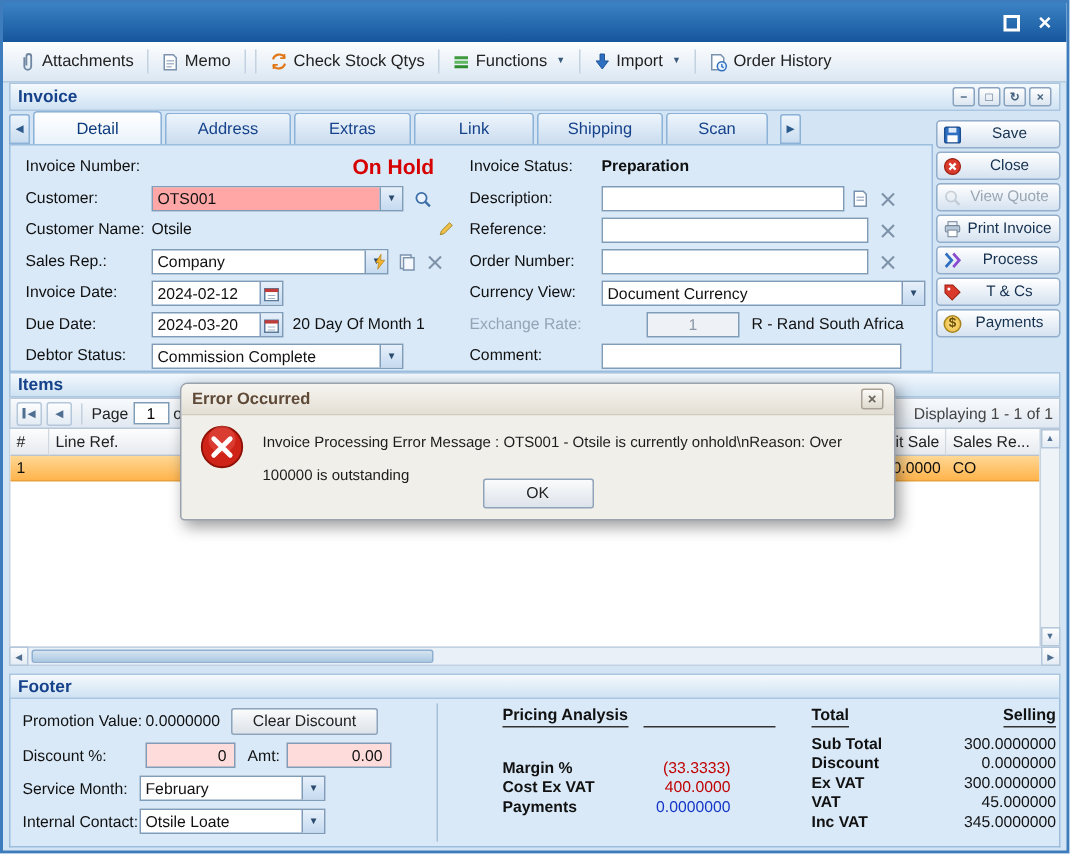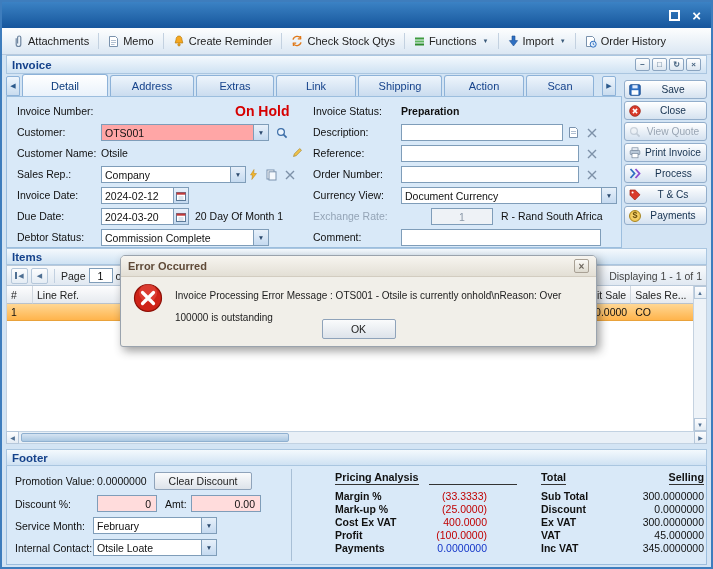--- a/index.html
+++ b/index.html
@@ -74,21 +74,21 @@
 
   
   .footerbody{position:absolute;left:4px;top:464px;width:701px;height:99px;background:#d9e9f8;border:1px solid #9cbede;border-top:0}
   .fdivider{position:absolute;left:284px;top:3px;width:1px;height:92px;background:#a8bfd6}
   .btn{border:1px solid #8fa3ba;border-radius:2px;background:linear-gradient(#fafbfc,#dde3ea);font-size:10.5px;color:#222;font-family:inherit;display:flex;align-items:center;justify-content:center}
   .pink{background:#ffdcdc;justify-content:flex-end;padding-right:5px}
   .pa{position:absolute;top:5px;width:182px}
   .pa-title{display:flex;align-items:flex-end}
   .pa-title .t{font-weight:bold;font-size:10.8px;border-bottom:1px solid #333;padding-bottom:1px}
   .pa-title .ext{flex:1;margin-left:10px;border-bottom:1px solid #333;height:12px}
-  .pa-rows{margin-top:4px;width:152px}
+  .pa-rows{margin-top:20px;width:152px}
   .pa-row{display:flex;justify-content:space-between;align-items:center;height:13px;font-size:10.5px}
   .pa-row .l{font-weight:bold}
   .red{color:#c00000}
   .blue{color:#1436c8}
   .tot{position:absolute;left:534px;top:5px;width:163px}
   .tot-hd{display:flex;justify-content:space-between;align-items:flex-start}
   .tot-hd span{font-weight:bold;font-size:10.8px;border-bottom:1px solid #333;padding-bottom:1px}
   .tot-rows{margin-top:4px}
   .tot-row{display:flex;justify-content:space-between;align-items:center;height:13px;font-size:10.5px}
   .tot-row .l{font-weight:bold}
@@ -126,29 +126,20 @@
     <button class="tbtn">
       <span class="svgi">
           <svg width="11" height="13" viewBox="0 0 11 13">
             <path d="M1.5 1.5h6l2 2v8h-8z" fill="#fff" stroke="#7a92ad"></path>
             <path d="M3 5.5h5M3 7.5h5M3 9.5h3.5" stroke="#a7b8cc" stroke-width="0.9"></path>
           </svg>
         </span>
       <span>Memo</span>
     </button>
     <span class="tsep"></span>
-    <button class="tbtn">
-      <span class="svgi">
-          <svg width="12" height="13" viewBox="0 0 12 13">
-            <path d="M6 1C3.8 1 3.1 2.9 3 4.8L2.2 8h7.6L9 4.8C8.9 2.9 8.2 1 6 1z" fill="#f6a821" stroke="#b97b08" stroke-width="0.7"></path>
-            <circle cx="6" cy="9.8" r="1.2" fill="#f6a821" stroke="#b97b08" stroke-width="0.7"></circle>
-          </svg>
-        </span>
-      <span>Create Reminder</span>
-    </button>
     <span class="tsep"></span>
     <button class="tbtn">
       <span class="svgi">
           <svg width="12" height="12" viewBox="0 0 12 12">
             <path d="M10 3.5A4.4 4.4 0 0 0 2 4.6" fill="none" stroke="#e07818" stroke-width="1.4"></path>
             <path d="M2 8.5a4.4 4.4 0 0 0 8-1.1" fill="none" stroke="#e07818" stroke-width="1.4"></path>
             <path d="M9.6 1v2.8H6.8" fill="none" stroke="#e07818" stroke-width="1.2"></path>
             <path d="M2.4 11V8.2h2.8" fill="none" stroke="#e07818" stroke-width="1.2"></path>
           </svg>
         </span>
@@ -209,23 +200,20 @@
       </div>
     <div class="tab" style="width:78px">
         <span>Extras</span>
       </div>
     <div class="tab" style="width:80px">
         <span>Link</span>
       </div>
     <div class="tab" style="width:84px">
         <span>Shipping</span>
       </div>
-    <div class="tab" style="width:80px">
-        <span>Action</span>
-      </div>
     <div class="tab" style="width:68px">
         <span>Scan</span>
       </div>
     <span class="tabscroll" style="margin-left:6px">▶</span>
   </div>
 
   <div class="content">
 
     <span class="f-lbl" style="left:10px;top:8px">Invoice Number:</span>
     <span class="onhold" style="left:228px;top:6px">On Hold</span>
@@ -276,21 +264,21 @@
     <div class="inp" style="left:394px;top:48px;width:178px"></div>
     <button class="icbtn" style="left:576px;top:48px">
       <span class="svgi">
           <svg width="10" height="10" viewBox="0 0 10 10">
             <path d="M1 1l8 8M9 1L1 9" stroke="#7d91a8" stroke-width="1.4"></path>
           </svg>
         </span>
     </button>
 
     <span class="f-lbl" style="left:10px;top:71px">Sales Rep.:</span>
-    <div class="combo" style="left:94px;top:69px;width:145px">
+    <div class="combo" style="left:94px;top:69px;width:158px">
       <span class="cv">Company</span>
       <span class="trg">▼</span>
     </div>
     <button class="icbtn" style="left:238px;top:69px">
       <span class="svgi">
           <svg width="9" height="11" viewBox="0 0 9 11">
             <path d="M5 .5L1.5 6h2L2.8 10.5 7.5 4.5H4.8z" fill="#f2b52b" stroke="#b9831a" stroke-width="0.5"></path>
           </svg>
         </span>
     </button>
@@ -522,30 +510,22 @@
       <div class="pa-title">
         <span class="t">Pricing Analysis</span>
         <span class="ext"></span>
       </div>
       <div class="pa-rows">
         <div class="pa-row">
             <span class="l">Margin %</span>
             <span class="red">(33.3333)</span>
           </div>
         <div class="pa-row">
-            <span class="l">Mark-up %</span>
-            <span class="red">(25.0000)</span>
-          </div>
-        <div class="pa-row">
             <span class="l">Cost Ex VAT</span>
             <span class="red">400.0000</span>
-          </div>
-        <div class="pa-row">
-            <span class="l">Profit</span>
-            <span class="red">(100.0000)</span>
           </div>
         <div class="pa-row">
             <span class="l">Payments</span>
             <span class="blue">0.0000000</span>
           </div>
       </div>
     </div>
 
     <div class="tot">
       <div class="tot-hd">

